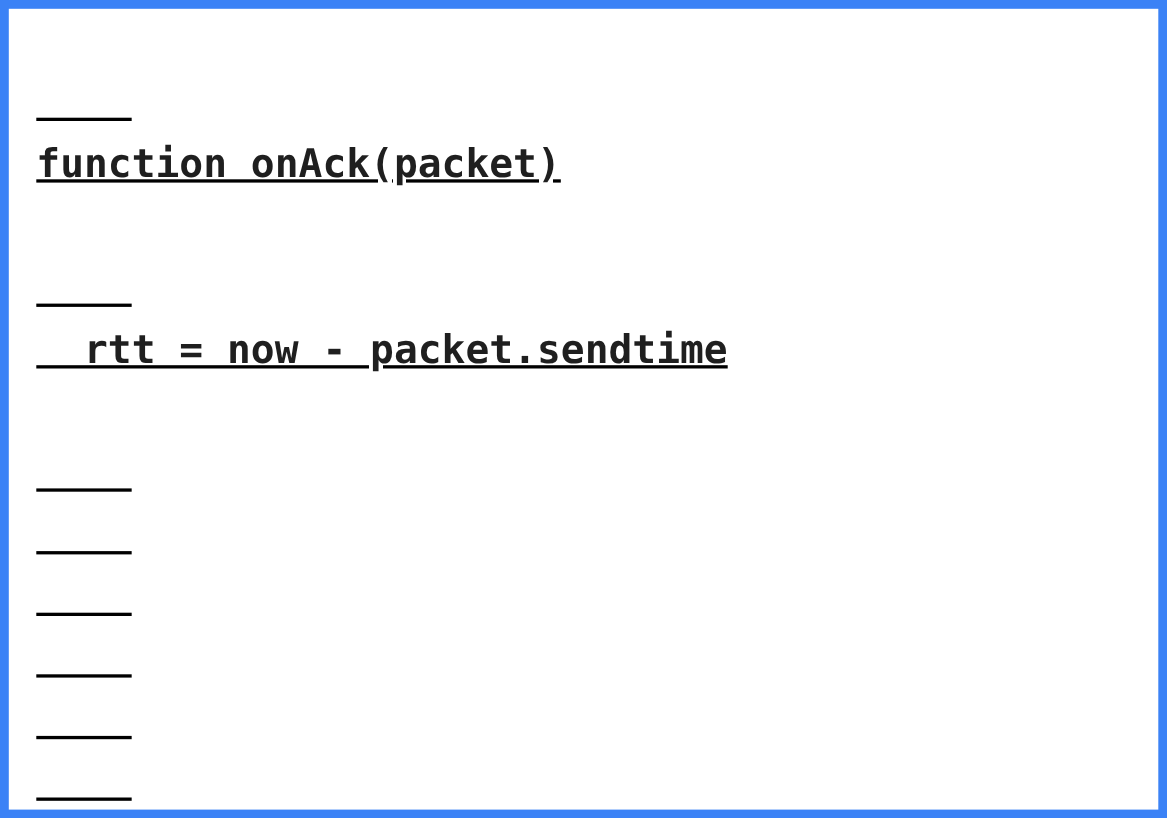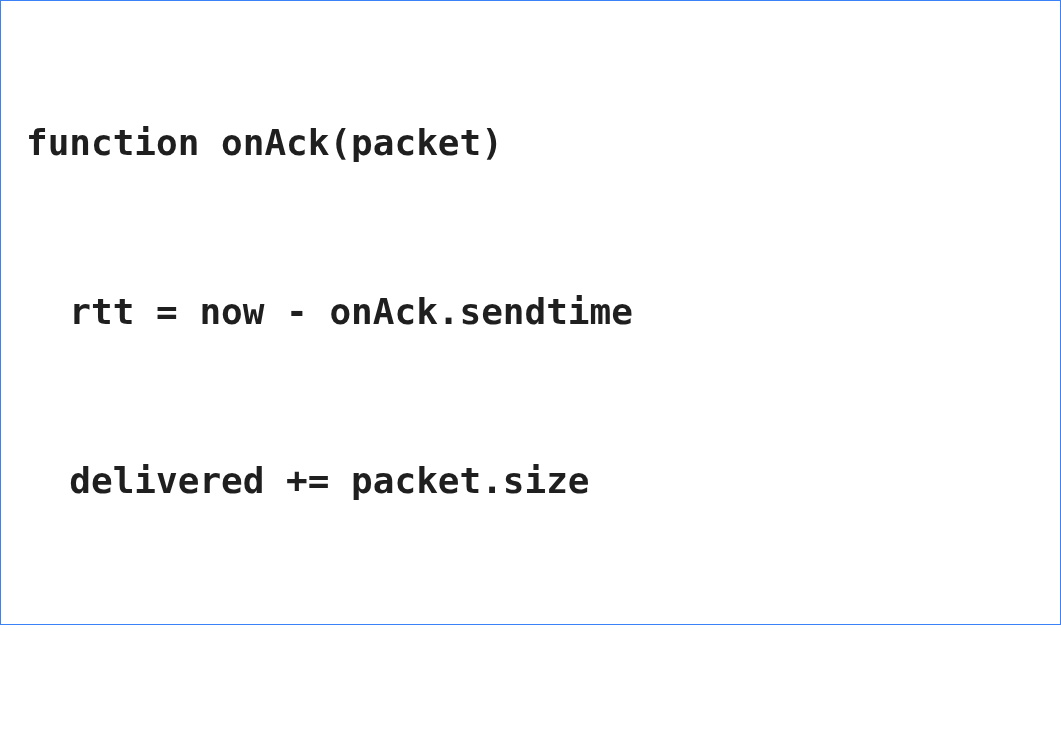--- a/index.html
+++ b/index.html
@@ -2,26 +2,27 @@
 <html><head>
 <meta charset="utf-8">
 <style>
   html, body {
     margin: 0;
     padding: 0;
     background: #ffffff;
   }
   .figure-frame {
     width: 1061px;
-    height: 625px;
+    height: 744px;
     box-sizing: border-box;
-    border: 1px solid #3b82f6;
+    border: 8px solid #3b82f6;
     background: #ffffff;
     overflow: hidden;
     padding: 2px 0 0 25px;
+    text-decoration: underline;
   }
   .code-listing {
     font-family: "DejaVu Sans Mono", "Liberation Mono", monospace;
     font-size: 36px;
     font-weight: 600;
     line-height: 56.2px;
     color: #1f1f1f;
     white-space: pre;
     letter-spacing: 0;
   }
@@ -29,22 +30,21 @@
     white-space: pre;
     height: 56.2px;
   }
 </style>
 </head>
 <body>
 
 <div class="figure-frame">
   <div class="code-listing">
     <div class="code-line">function onAck(packet)</div>
-    <div class="code-line">  rtt = now - onAck.sendtime</div>
-    <div class="code-line">  delivered += packet.size</div>
+    <div class="code-line">  rtt = now - packet.sendtime</div>
     
     
     
     
     
     
     
     
     
   </div>

